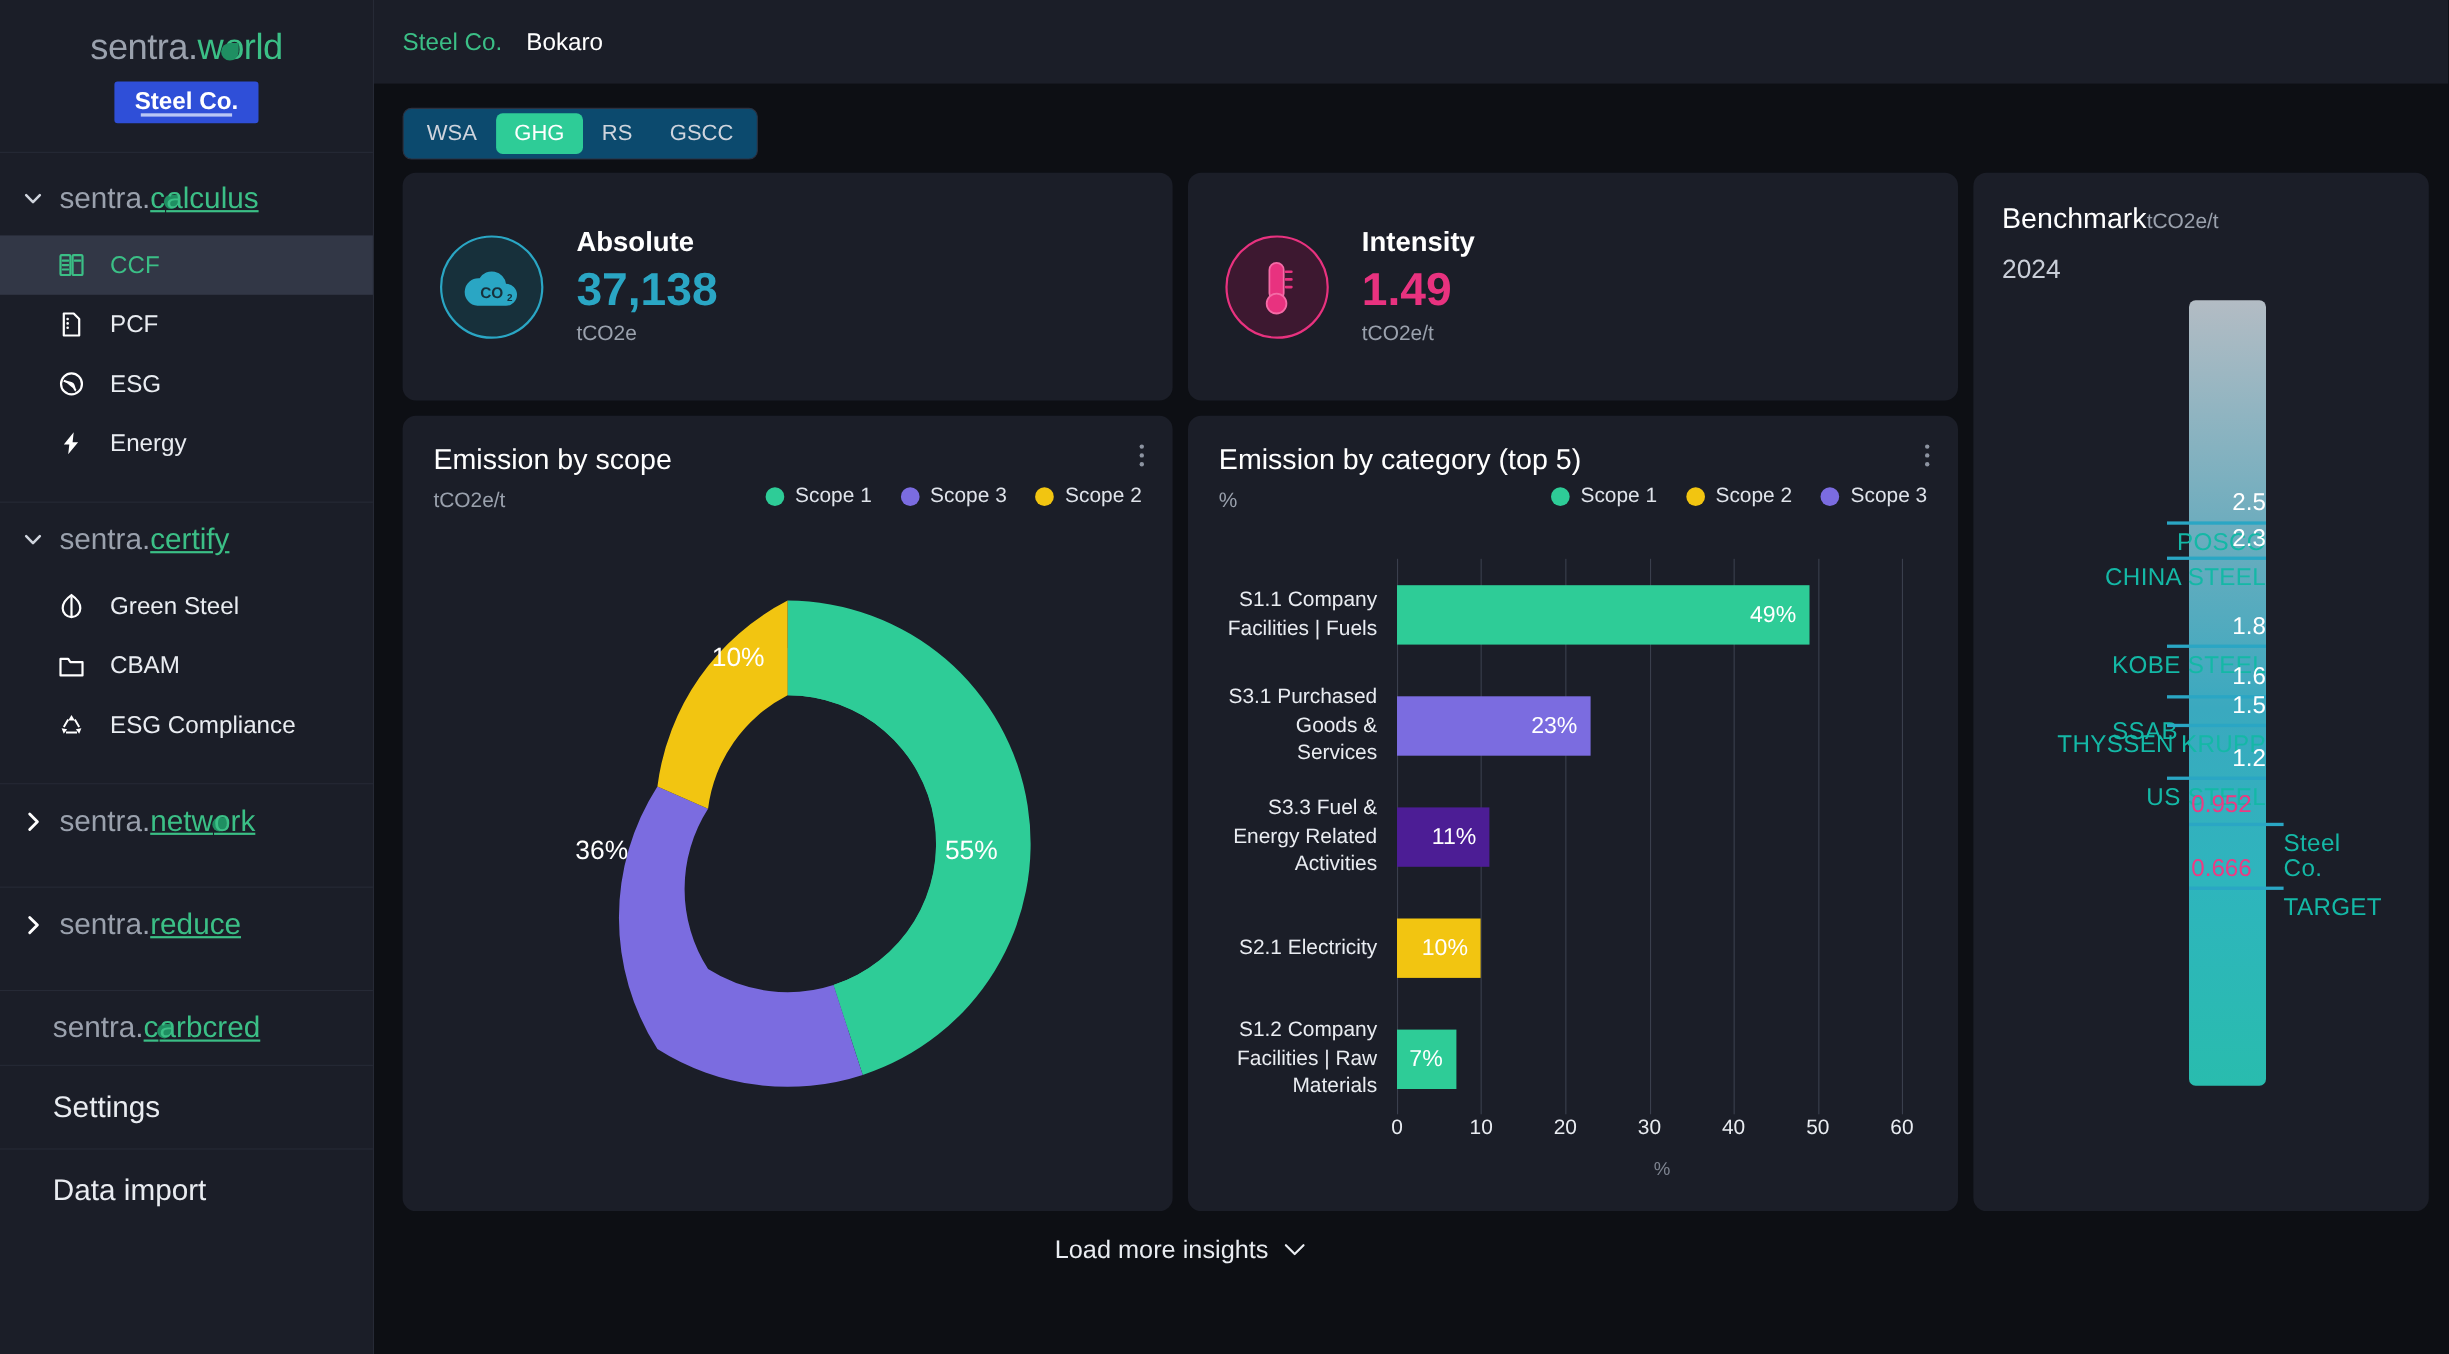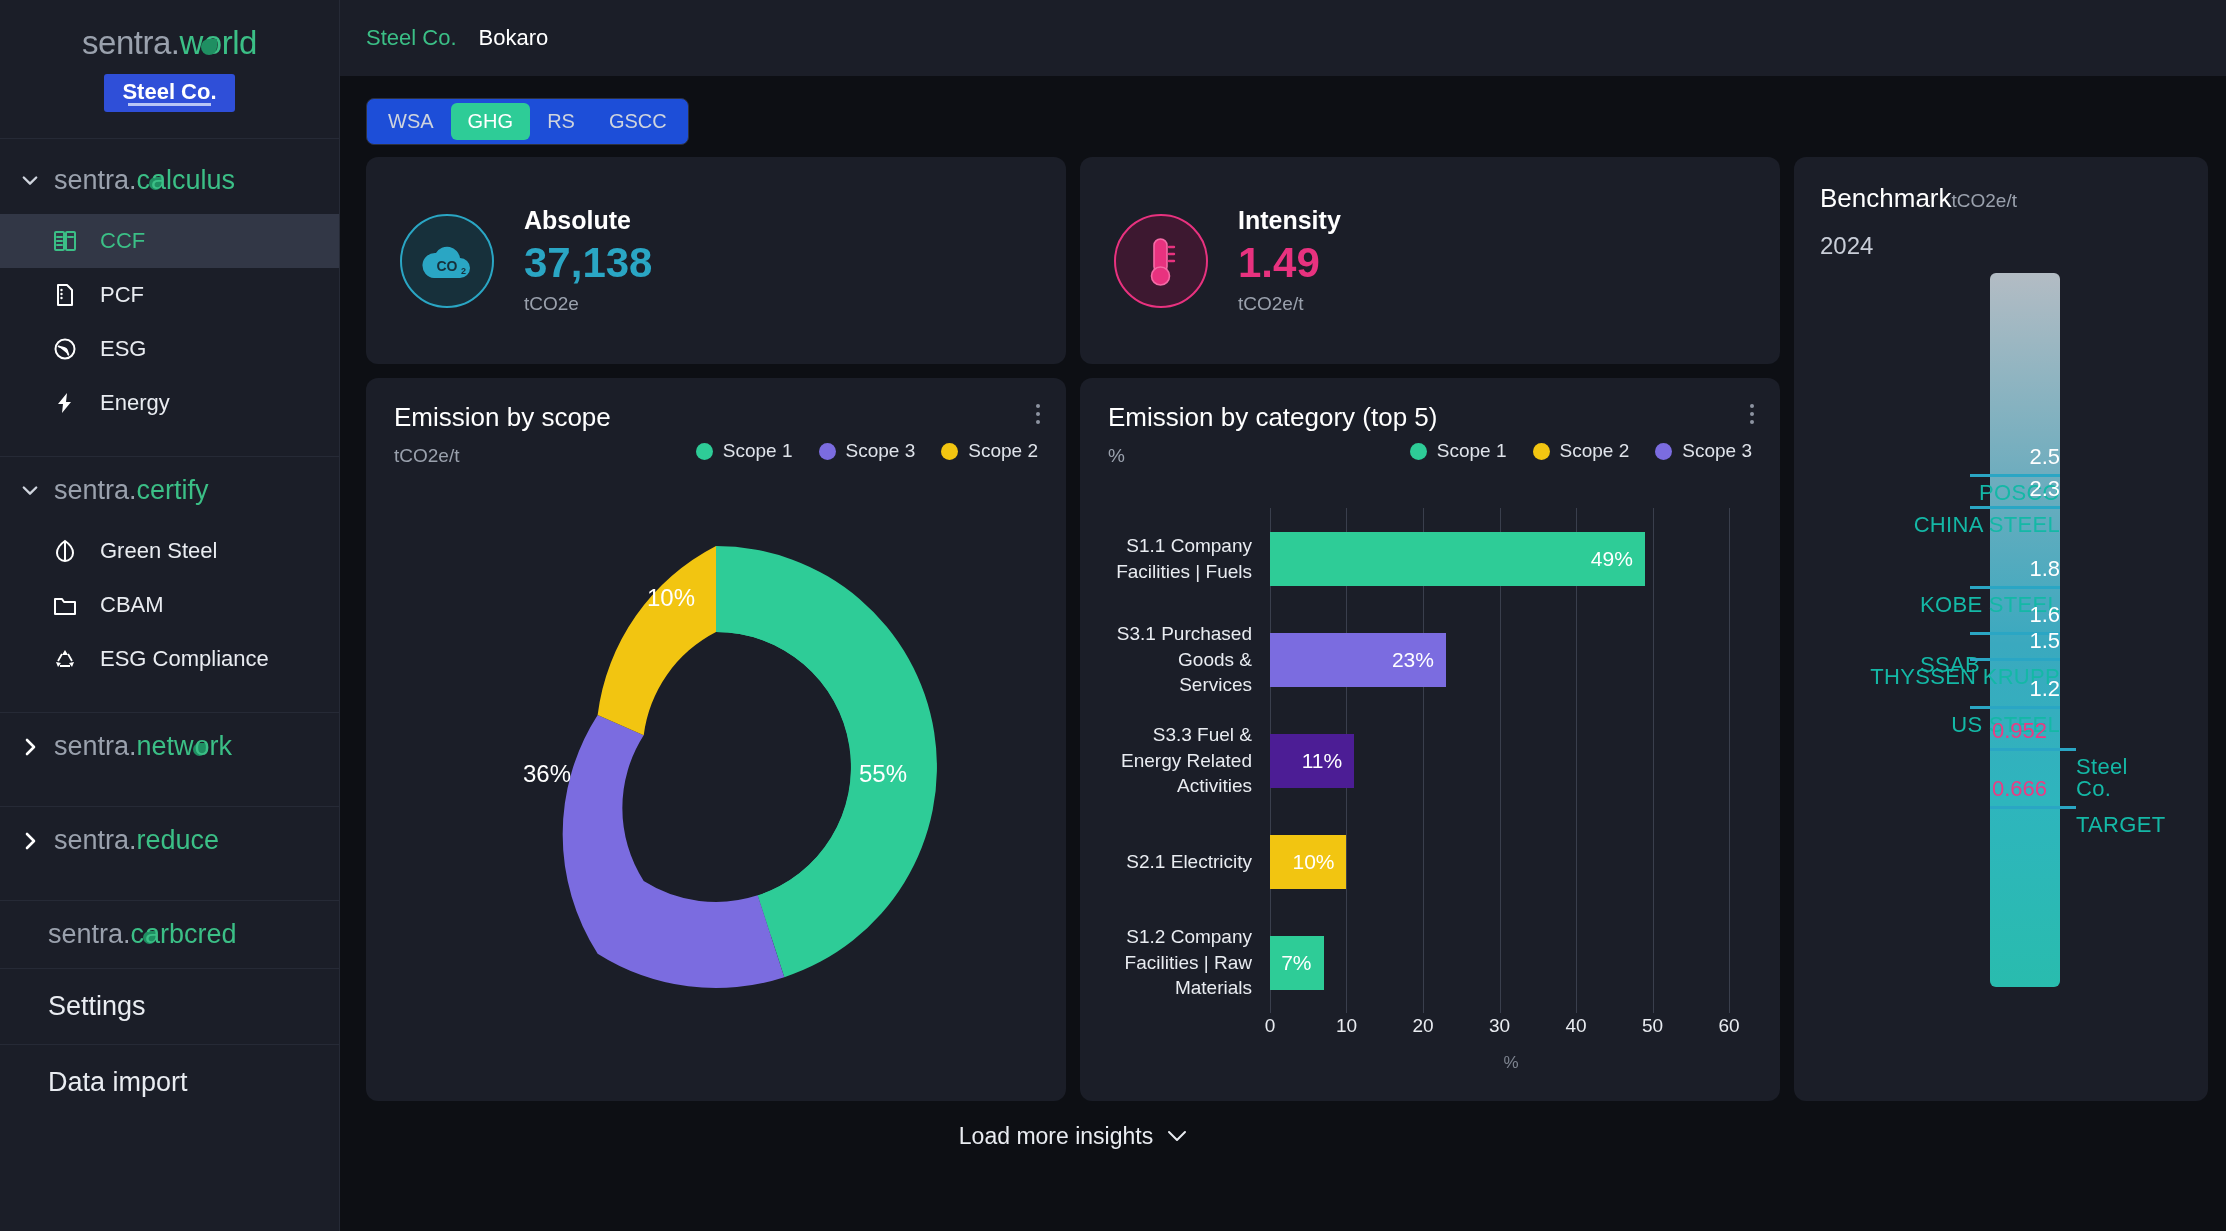--- a/index.html
+++ b/index.html
@@ -37,21 +37,21 @@
   }
   .side-divider { height:1px; background:#262a36; margin-top:26px; }
 
   .grp-head {
     display:flex; align-items:center; gap:16px;
     padding:18px 0 18px 22px;
     font-size:27px; cursor:pointer;
   }
   .grp-head .caret { color:#cfd4dd; font-size:18px; width:16px; display:flex; align-items:center; justify-content:center;}
   .grp-head .g-dark { color:#9aa1ad; }
-  .grp-head .g-green { color:#3bbf86; }
+  .grp-head .g-green { color:#3bbf86;text-decoration:underline; }
   .grp-leaf { display:inline-block; width:13px; height:13px; border-radius:50% 0 50% 50%; background:#1f8f62; margin:0 -11px 0 -1px; vertical-align:-1px;}
 
   .nav-item {
     display:flex; align-items:center; gap:22px;
     padding:14px 0 14px 52px;
     font-size:22px; color:#e9ecf1; cursor:pointer;
   }
   .nav-item.active { background:#323746; color:#3bbf86; }
   .nav-item .nico { width:26px; height:26px; display:flex; align-items:center; justify-content:center; flex:0 0 26px;}
   .nav-item svg { display:block; }
@@ -79,21 +79,21 @@
   }
   .avatar {
     width:52px; height:52px; border-radius:50%; background:#2a2e3a;
     display:flex; align-items:center; justify-content:center; cursor:pointer;
   }
 
   .content { flex:1; overflow:hidden; padding:0; }
 
   .tabs-bar { padding:22px 26px 12px; }
   .tabs {
-    display:inline-flex; gap:0; border:1px solid #2c3140; border-radius:8px; padding:4px; background:#1d4ed8;
+    display:inline-flex; gap:0; border:1px solid #2c3140; border-radius:8px; padding:4px; background:#0c4a6e;
   }
   .tab { padding:7px 17px; font-size:20px; color:#cfd4dd; border-radius:6px; cursor:pointer; }
   .tab.active { background:#2ecc97; color:#ffffff; font-weight:normal; }
 
   .grid { display:flex; gap:14px; padding:0 18px 0 26px; align-items:flex-start;}
   .col-left { flex:1; min-width:0; }
   .row-kpi { display:flex; gap:14px; }
   .card { background:#1b1e28; border-radius:12px; }
 
   .kpi { flex:1; height:207px; display:flex; align-items:center; padding:0 34px; gap:30px;}

